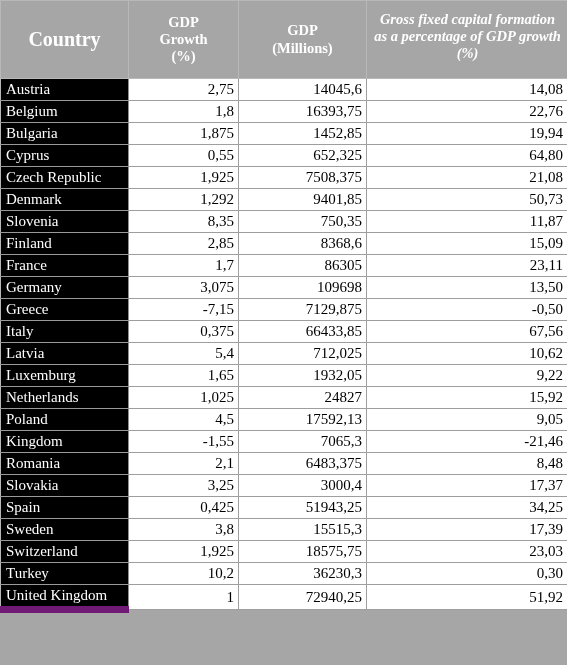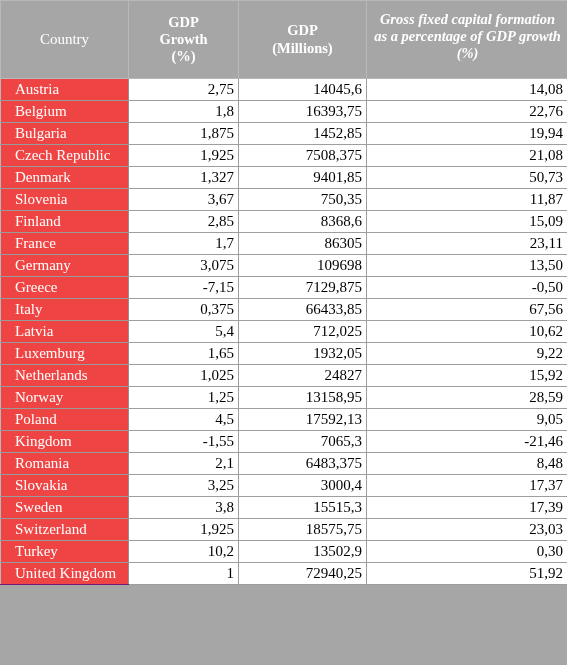--- a/index.html
+++ b/index.html
@@ -36,59 +36,59 @@
     font-weight: bold;
     padding: 2px 5px;
     height: 78px;
     box-sizing: border-box;
     border: 1px solid #b8b8b8;
     vertical-align: middle;
     text-align: center;
     line-height: 1.18;
   }
   thead th.th-country {
-    font-weight: normal;
-    font-size: 15px;
+    font-weight: bold;
+    font-size: 20px;
     vertical-align: middle;
   }
   thead th.th-gfcf {
     text-align: center;
     vertical-align: top;
     padding-top: 10px;
     padding-left: 6px;
     font-style: italic;
   }
 
   tbody td {
     font-size: 15px;
     height: 22px;
     box-sizing: border-box;
     padding: 0 4px;
     line-height: 21px;
     white-space: nowrap;
     overflow: hidden;
   }
   td.country-cell {
-    background: #ef4444;
+    background: #000000;
     color: #ffffff;
     text-align: left;
     border-top: 1px solid #b0b0b0;
     border-bottom: 1px solid #9a9a9a;
     border-left: 1px solid #b8b8b8;
     border-right: 1px solid #8f8f8f;
-    padding-left: 14px;
+    padding-left: 5px;
   }
   td.num-cell {
     background: #ffffff;
     color: #000000;
     text-align: right;
     border: 1px solid #9e9e9e;
     padding-right: 4px;
   }
-  tbody tr:last-child td.country-cell { border-bottom: 1px solid #701a75; }
+  tbody tr:last-child td.country-cell { border-bottom: 7px solid #701a75; }
 </style>
 </head>
 <body>
 
 <div id="table-wrap">
   <table class="gdp">
     <colgroup>
       <col class="c-country">
       <col class="c-growth">
       <col class="c-gdp">
@@ -115,34 +115,40 @@
           <td class="num-cell">16393,75</td>
           <td class="num-cell">22,76</td>
         </tr>
         <tr>
           <td class="country-cell">Bulgaria</td>
           <td class="num-cell">1,875</td>
           <td class="num-cell">1452,85</td>
           <td class="num-cell">19,94</td>
         </tr>
         <tr>
+          <td class="country-cell">Cyprus</td>
+          <td class="num-cell">0,55</td>
+          <td class="num-cell">652,325</td>
+          <td class="num-cell">64,80</td>
+        </tr>
+        <tr>
           <td class="country-cell">Czech Republic</td>
           <td class="num-cell">1,925</td>
           <td class="num-cell">7508,375</td>
           <td class="num-cell">21,08</td>
         </tr>
         <tr>
           <td class="country-cell">Denmark</td>
-          <td class="num-cell">1,327</td>
+          <td class="num-cell">1,292</td>
           <td class="num-cell">9401,85</td>
           <td class="num-cell">50,73</td>
         </tr>
         <tr>
           <td class="country-cell">Slovenia</td>
-          <td class="num-cell">3,67</td>
+          <td class="num-cell">8,35</td>
           <td class="num-cell">750,35</td>
           <td class="num-cell">11,87</td>
         </tr>
         <tr>
           <td class="country-cell">Finland</td>
           <td class="num-cell">2,85</td>
           <td class="num-cell">8368,6</td>
           <td class="num-cell">15,09</td>
         </tr>
         <tr>
@@ -181,26 +187,20 @@
           <td class="num-cell">1932,05</td>
           <td class="num-cell">9,22</td>
         </tr>
         <tr>
           <td class="country-cell">Netherlands</td>
           <td class="num-cell">1,025</td>
           <td class="num-cell">24827</td>
           <td class="num-cell">15,92</td>
         </tr>
         <tr>
-          <td class="country-cell">Norway</td>
-          <td class="num-cell">1,25</td>
-          <td class="num-cell">13158,95</td>
-          <td class="num-cell">28,59</td>
-        </tr>
-        <tr>
           <td class="country-cell">Poland</td>
           <td class="num-cell">4,5</td>
           <td class="num-cell">17592,13</td>
           <td class="num-cell">9,05</td>
         </tr>
         <tr>
           <td class="country-cell">Kingdom</td>
           <td class="num-cell">-1,55</td>
           <td class="num-cell">7065,3</td>
           <td class="num-cell">-21,46</td>
@@ -211,35 +211,41 @@
           <td class="num-cell">6483,375</td>
           <td class="num-cell">8,48</td>
         </tr>
         <tr>
           <td class="country-cell">Slovakia</td>
           <td class="num-cell">3,25</td>
           <td class="num-cell">3000,4</td>
           <td class="num-cell">17,37</td>
         </tr>
         <tr>
+          <td class="country-cell">Spain</td>
+          <td class="num-cell">0,425</td>
+          <td class="num-cell">51943,25</td>
+          <td class="num-cell">34,25</td>
+        </tr>
+        <tr>
           <td class="country-cell">Sweden</td>
           <td class="num-cell">3,8</td>
           <td class="num-cell">15515,3</td>
           <td class="num-cell">17,39</td>
         </tr>
         <tr>
           <td class="country-cell">Switzerland</td>
           <td class="num-cell">1,925</td>
           <td class="num-cell">18575,75</td>
           <td class="num-cell">23,03</td>
         </tr>
         <tr>
           <td class="country-cell">Turkey</td>
           <td class="num-cell">10,2</td>
-          <td class="num-cell">13502,9</td>
+          <td class="num-cell">36230,3</td>
           <td class="num-cell">0,30</td>
         </tr>
         <tr>
           <td class="country-cell">United Kingdom</td>
           <td class="num-cell">1</td>
           <td class="num-cell">72940,25</td>
           <td class="num-cell">51,92</td>
         </tr>
       </tbody>
   </table>

